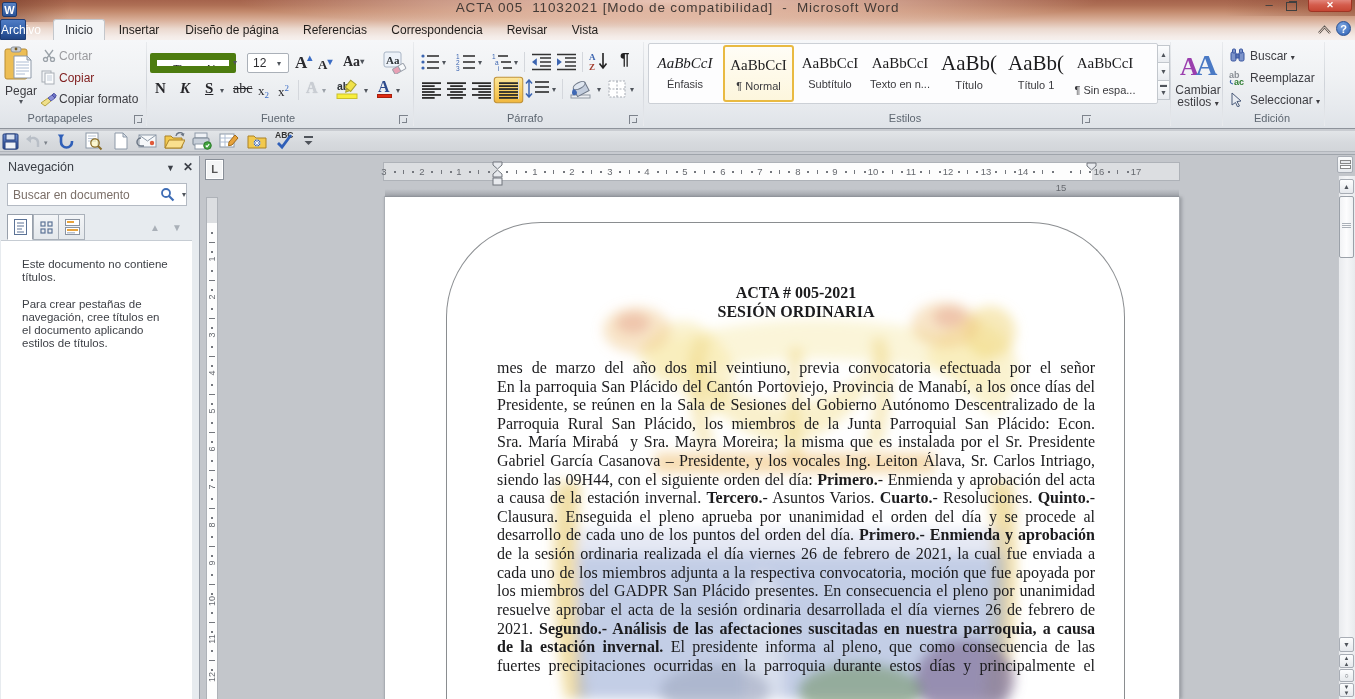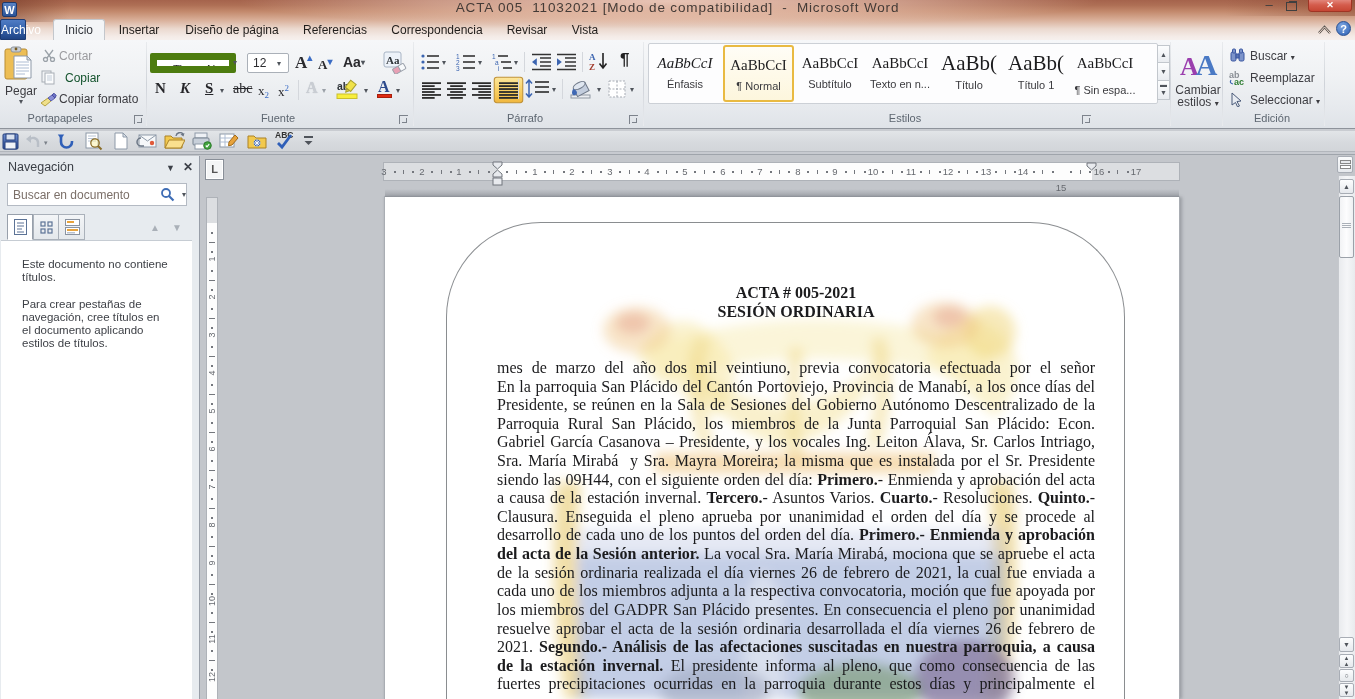--- a/index.html
+++ b/index.html
@@ -83,35 +83,35 @@
 <div class="abs" style="left:59px;top:49px;font-size:12px;color:#9b9b9f;">Cortar</div>
 <svg class="abs" style="left:41px;top:70px;" width="15" height="15" viewBox="0 0 15 15">
  <rect x="1" y="1" width="9" height="11" fill="#f2f4f6" stroke="#a8aeb5"></rect>
  <rect x="4" y="3" width="9" height="11" fill="#fbfcfd" stroke="#a8aeb5"></rect>
  <g stroke="#c3cdd9">
       <line x1="6" y1="6" x2="11" y2="6"></line>
       <line x1="6" y1="8" x2="11" y2="8"></line>
       <line x1="6" y1="10" x2="11" y2="10"></line>
     </g>
 </svg>
-<div class="abs" style="left:65px;top:71px;font-size:12px;color:#14532d;">Copiar</div>
+<div class="abs" style="left:59px;top:71px;font-size:12px;color:#7f1d1d;">Copiar</div>
 <svg class="abs" style="left:40px;top:91px;" width="17" height="16" viewBox="0 0 17 16">
  <path d="M1 12 L8 7 L11 10 L5 15 Z" fill="#f0e08a" stroke="#b5a241"></path>
  <path d="M8 7 L12 4 L15 7 L11 10 Z" fill="#8a8fd6" stroke="#5a5fae"></path>
  <path d="M12 4 L14 2.2 L16.2 4.4 L15 7 Z" fill="#6d73c8" stroke="#494e9e"></path>
 </svg>
 <div class="abs" style="left:59px;top:92px;font-size:12px;color:#3d3d42;">Copiar formato</div>
 
 <div class="abs" style="left:150px;top:53px;width:86px;height:20px;background:#fff;border:7px solid #4d7c0f;border-radius:2px;font-size:12px;color:#2c2c30;line-height:18px;padding-left:16px;white-space:nowrap;overflow:hidden;font-size:11.5px;">Times New Rom</div>
 <div class="abs" style="left:233px;top:58px;font-size:8px;color:#4f545b;z-index:5;">▾</div>
 <div class="abs" style="left:247px;top:53px;width:42px;height:20px;background:#fff;border:1px solid #aab0b8;border-radius:2px;font-size:12px;color:#2c2c30;line-height:18px;padding-left:5px;">12</div>
 <div class="abs" style="left:277px;top:59px;font-size:8px;color:#4f545b;">▾</div>
 <div class="abs" style="left:295px;top:52px;font-size:17px;font-weight:bold;color:#2a2a2e;font-family:'Liberation Serif',serif;">A<span style="font-size:10px;color:#3b6cc4;vertical-align:7px;">▴</span></div>
 <div class="abs" style="left:318px;top:56px;font-size:13px;font-weight:bold;color:#2a2a2e;font-family:'Liberation Serif',serif;">A<span style="font-size:10px;color:#3b6cc4;vertical-align:4px;">▾</span></div>
-<div class="abs" style="left:343px;top:54px;font-size:14px;font-weight:bold;color:#2a2a2e;font-family:Liberation Sans, sans-serif;">Aa<span style="font-size:8px;color:#4f545b;vertical-align:2px;">▾</span></div>
+<div class="abs" style="left:343px;top:54px;font-size:14px;font-weight:bold;color:#2a2a2e;font-family:Liberation Serif, serif;">Aa<span style="font-size:8px;color:#4f545b;vertical-align:2px;">▾</span></div>
 <svg class="abs" style="left:383px;top:51px;" width="24" height="23" viewBox="0 0 24 23">
  <rect x="1" y="1" width="17" height="15" rx="2" fill="#edf2f9" stroke="#a8b4c4"></rect>
  <text x="3" y="13" font-size="11" font-weight="bold" fill="#2e3338" font-family="Liberation Serif">Aa</text>
  <g transform="rotate(-30 16 18)">
       <rect x="10" y="15" width="7" height="6" rx="1" fill="#e8a0b4" stroke="#9aa0aa"></rect>
       <rect x="16.5" y="15" width="6" height="6" rx="1" fill="#f7f9fb" stroke="#9aa0aa"></rect>
     </g>
 </svg>
 
 <div class="abs" style="left:155px;top:80px;font-size:15px;font-weight:bold;color:#26262a;font-family:'Liberation Serif',serif;">N</div>
@@ -639,27 +639,26 @@
  <ellipse cx="330" cy="494" rx="55" ry="26" fill="#98a0b8" opacity="0.5"></ellipse>
 </g>
 </svg>
 <div class="abs" style="left:446px;top:222px;width:679px;height:560px;border:1px solid #8a8d90;border-bottom:none;border-radius:95px 95px 0 0;"></div>
 <div class="abs" style="left:497px;top:283px;width:598px;font-family:'Liberation Serif',serif;font-size:16px;color:#1b1b1d;text-align:center;font-weight:bold;line-height:19px;">ACTA # 005-2021<br>SESIÓN ORDINARIA</div>
 <div class="abs" style="left:497px;top:359px;width:598px;font-family:'Liberation Serif',serif;font-size:16px;color:#1b1b1d;line-height:18.62px;">
     <div style="height:18.62px;overflow:hidden;text-align:justify;text-align-last:justify;">mes de marzo del año dos mil veintiuno, previa convocatoria efectuada por el señor</div>
     <div style="height:18.62px;overflow:hidden;text-align:justify;text-align-last:justify;">En la parroquia San Plácido del Cantón Portoviejo, Provincia de Manabí, a los once días del</div>
     <div style="height:18.62px;overflow:hidden;text-align:justify;text-align-last:justify;">Presidente, se reúnen en la Sala de Sesiones del Gobierno Autónomo Descentralizado de la</div>
     <div style="height:18.62px;overflow:hidden;text-align:justify;text-align-last:justify;">Parroquia Rural San Plácido, los miembros de la Junta Parroquial San Plácido: Econ.</div>
+    <div style="height:18.62px;overflow:hidden;text-align:justify;text-align-last:justify;">Sra. María Mirabá&nbsp; y Sra. Mayra Moreira; la misma que es instalada por el Sr. Presidente</div>
     <div style="height:18.62px;overflow:hidden;text-align:justify;text-align-last:justify;">Gabriel García Casanova – Presidente, y los vocales Ing. Leiton Álava, Sr. Carlos Intriago,</div>
-    <div style="height:18.62px;overflow:hidden;text-align:justify;text-align-last:justify;">Sra. María Mirabá&nbsp; y Sra. Mayra Moreira; la misma que es instalada por el Sr. Presidente</div>
     <div style="height:18.62px;overflow:hidden;text-align:justify;text-align-last:justify;">siendo las 09H44, con el siguiente orden del día: <b>Primero.</b>- Enmienda y aprobación del acta</div>
     <div style="height:18.62px;overflow:hidden;text-align:justify;text-align-last:justify;">a causa de la estación invernal. <b>Tercero.</b>- Asuntos Varios. <b>Cuarto.</b>- Resoluciones. <b>Quinto.</b>-</div>
     <div style="height:18.62px;overflow:hidden;text-align:justify;text-align-last:justify;">Clausura. Enseguida el pleno aprueba por unanimidad el orden del día y se procede al</div>
     <div style="height:18.62px;overflow:hidden;text-align:justify;text-align-last:justify;">desarrollo de cada uno de los puntos del orden del día. <b>Primero.- Enmienda y aprobación</b></div>
-    <div style="height:18.62px;overflow:hidden;text-align:justify;text-align-last:justify;"><b>del acta de la Sesión anterior.</b> La vocal Sra. María Mirabá, mociona que se apruebe el acta</div>
     <div style="height:18.62px;overflow:hidden;text-align:justify;text-align-last:justify;">de la sesión ordinaria realizada el día viernes 26 de febrero de 2021, la cual fue enviada a</div>
     <div style="height:18.62px;overflow:hidden;text-align:justify;text-align-last:justify;">cada uno de los miembros adjunta a la respectiva convocatoria, moción que fue apoyada por</div>
     <div style="height:18.62px;overflow:hidden;text-align:justify;text-align-last:justify;">los miembros del GADPR San Plácido presentes. En consecuencia el pleno por unanimidad</div>
     <div style="height:18.62px;overflow:hidden;text-align:justify;text-align-last:justify;">resuelve aprobar el acta de la sesión ordinaria desarrollada el día viernes 26 de febrero de</div>
     <div style="height:18.62px;overflow:hidden;text-align:justify;text-align-last:justify;">2021. <b>Segundo.- Análisis de las afectaciones suscitadas en nuestra parroquia, a causa</b></div>
     <div style="height:18.62px;overflow:hidden;text-align:justify;text-align-last:justify;"><b>de la estación invernal.</b> El presidente informa al pleno, que como consecuencia de las</div>
     <div style="height:18.62px;overflow:hidden;text-align:justify;text-align-last:justify;">fuertes precipitaciones ocurridas en la parroquia durante estos días y principalmente el</div>
   </div>
 
 <div class="abs" style="left:1338px;top:176px;width:17px;height:523px;background:linear-gradient(90deg,#e9ebee,#f5f6f8 50%,#e9ebee);border-left:1px solid #c5c8cd;"></div>

